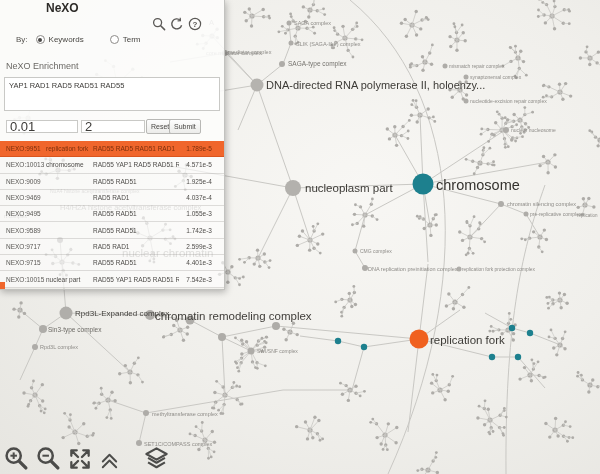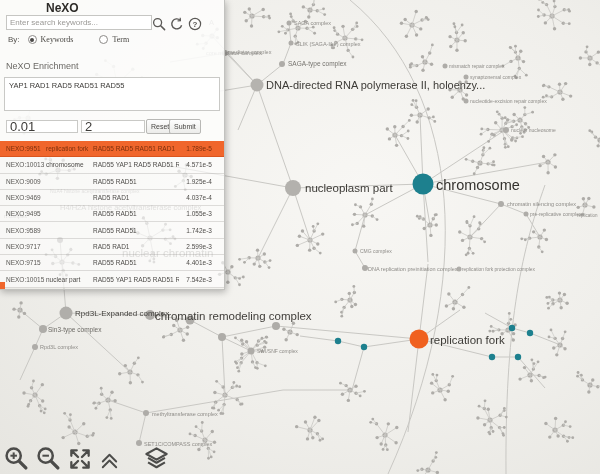--- a/index.html
+++ b/index.html
@@ -12,23 +12,23 @@
          border-right:1px solid #c2c2bf;border-bottom:1px solid #c2c2bf;
          box-shadow:1px 2px 7px rgba(0,0,0,0.28);}
   .panel-top{position:absolute;left:0;top:0;width:224px;height:141px;background:rgba(253,253,252,0.88);}
   .panel-top > *{position:absolute;}
   .app-title{left:6px;top:1px;font-size:12px;font-weight:bold;color:#2e2c29;margin-left:40px;}
   .search-input{left:6px;top:15px;width:138px;height:13px;border:1px solid #c6c6c3;background:#fff;
                 font-size:8px;color:#333;padding:0 3px;outline:none;}
   .search-input::placeholder{color:#9b9996;}
   .icon-btn{background:none;border:none;padding:0;cursor:pointer;width:15px;height:15px;top:16px;}
   .icon-btn svg{display:block;}
-  .by-row{left:8px;top:35px;font-size:8px;color:#55534f;display:flex;align-items:center;white-space:nowrap;}
+  .by-row{left:16px;top:35px;font-size:8px;color:#55534f;display:flex;align-items:center;white-space:nowrap;}
   .by-row .bylab{margin-right:8px;}
-  .radio{display:flex;align-items:center;margin-right:26px;cursor:pointer;color:#494743;font-family:Liberation Serif, serif;}
+  .radio{display:flex;align-items:center;margin-right:26px;cursor:pointer;color:#494743;}
   .rb{width:7px;height:7px;border:1px solid #8d8b88;border-radius:50%;background:#fff;display:inline-block;
       position:relative;margin-right:4px;}
   .rb.checked::after{content:'';position:absolute;left:1.5px;top:1.5px;right:1.5px;bottom:1.5px;
       background:#4a4846;border-radius:50%;}
   .enrich-head{left:6px;top:61px;font-size:9px;color:#6b6965;}
   .gene-area{left:4px;top:77px;width:206px;height:26px;border:1px solid #c9c9c6;background:#fff;
              font-family:"Liberation Sans","DejaVu Sans",sans-serif;font-size:7.5px;color:#3d3b38;
              padding:3px 4px;resize:none;outline:none;}
   .num-input{top:120px;height:11px;border:1px solid #c9c9c6;background:#fff;font-size:13px;color:#3d3b38;
              padding:0 3px;outline:none;}
@@ -1578,21 +1578,20 @@
         <text x="60" y="210" font-size="7.5" fill="#aeaca8">H4/H2A histone acetyltransferase complex</text>
         <text x="122" y="257" font-size="11.5" fill="#a8a6a2">nuclear chromatin</text>
         <text x="4" y="218" font-size="5" fill="#b2b0ac">rt complex</text>
         <text x="209" y="25" font-size="7.5" fill="#8f8d8a">A</text>
       </g>
     </svg>
 
 <div class="panel">
   <div class="panel-top">
     <div class="app-title">NeXO</div>
-    <input class="search-input" type="text" placeholder="Enter search keywords..." style="">
     <button class="icon-btn" style="left:152px;">
       <svg width="14" height="14" viewBox="0 0 14 14">
         <circle cx="5.6" cy="5.6" r="4" fill="none" stroke="#5a5855" stroke-width="1.3"></circle>
         <line x1="8.7" y1="8.7" x2="12.6" y2="12.6" stroke="#5a5855" stroke-width="1.5" stroke-linecap="round"></line>
       </svg>
     </button>
     <button class="icon-btn" style="left:170px;">
       <svg width="14" height="14" viewBox="0 0 14 14">
         <path d="M11.6 8.2 A5 5 0 1 1 10.2 3.2" fill="none" stroke="#5a5855" stroke-width="1.4"></path>
         <path d="M10.2 0.8 L10.4 3.6 L7.6 3.8" fill="none" stroke="#5a5855" stroke-width="1.2"></path>

